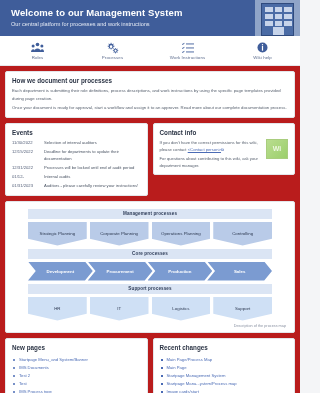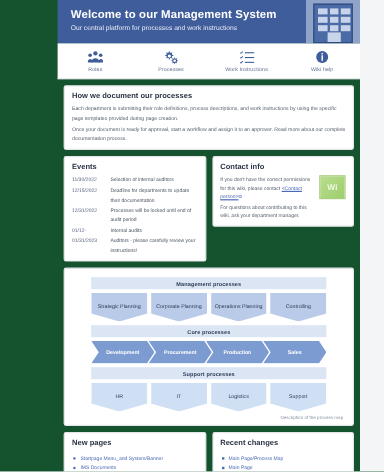--- a/index.html
+++ b/index.html
@@ -2,21 +2,21 @@
 <html><head>
 <meta charset="utf-8">
 <style>
   * { box-sizing: border-box; margin: 0; padding: 0; }
   html, body {
     width: 300px; height: 393px;
     background: #f4f5f7;
     font-family: "Liberation Sans", sans-serif;
     overflow: hidden;
   }
-  .page { width: 300px; height: 393px; position: relative; background: #14532d; padding-left: 48px; }
+  .page { width: 300px; height: 393px; position: relative; background: #b91c1c; }
 
   
   .hero {
     position: relative;
     height: 36px;
     background: #3f5d9a;
     display: flex;
     align-items: center;
     overflow: hidden;
   }

